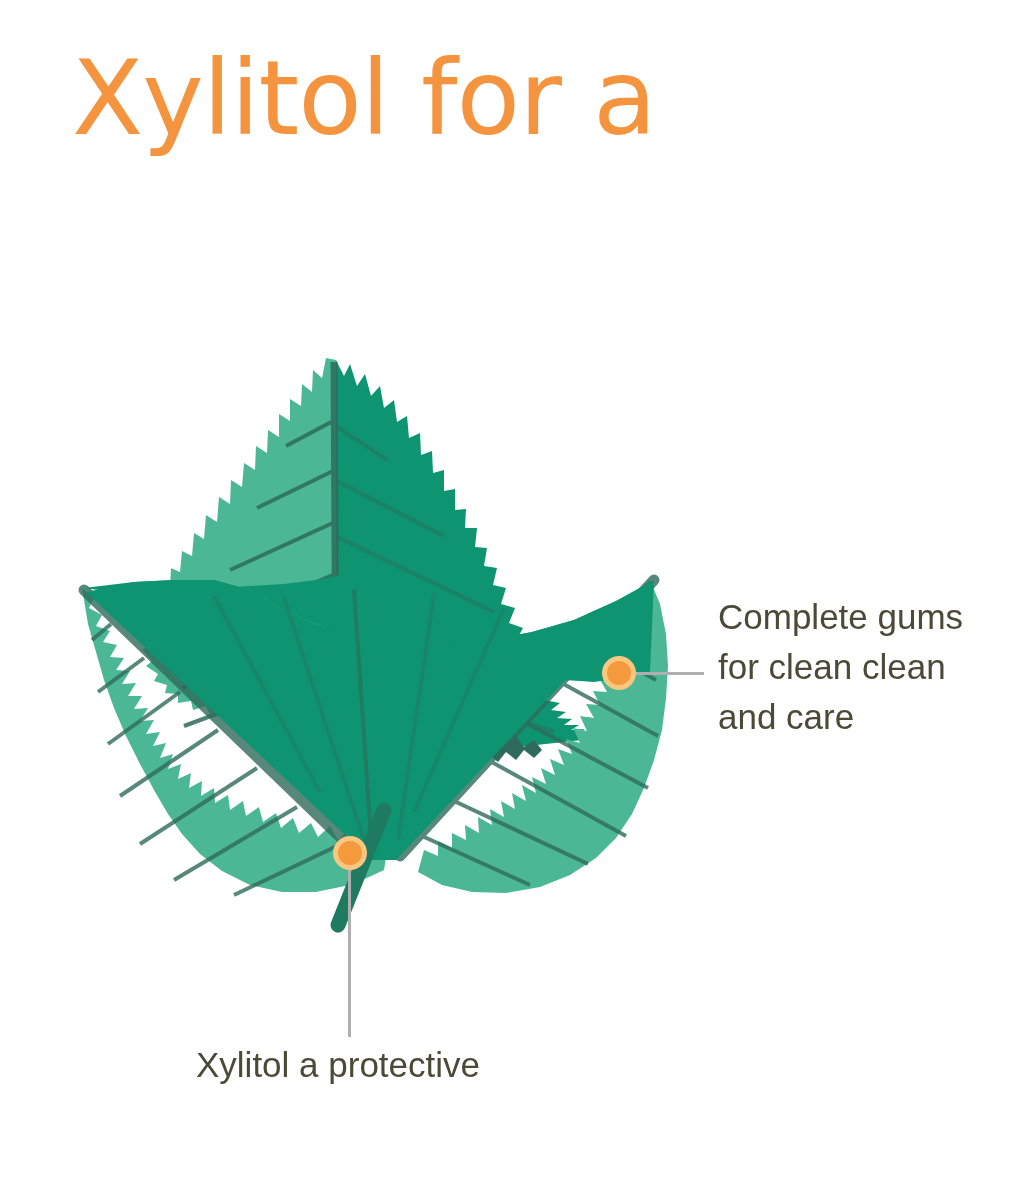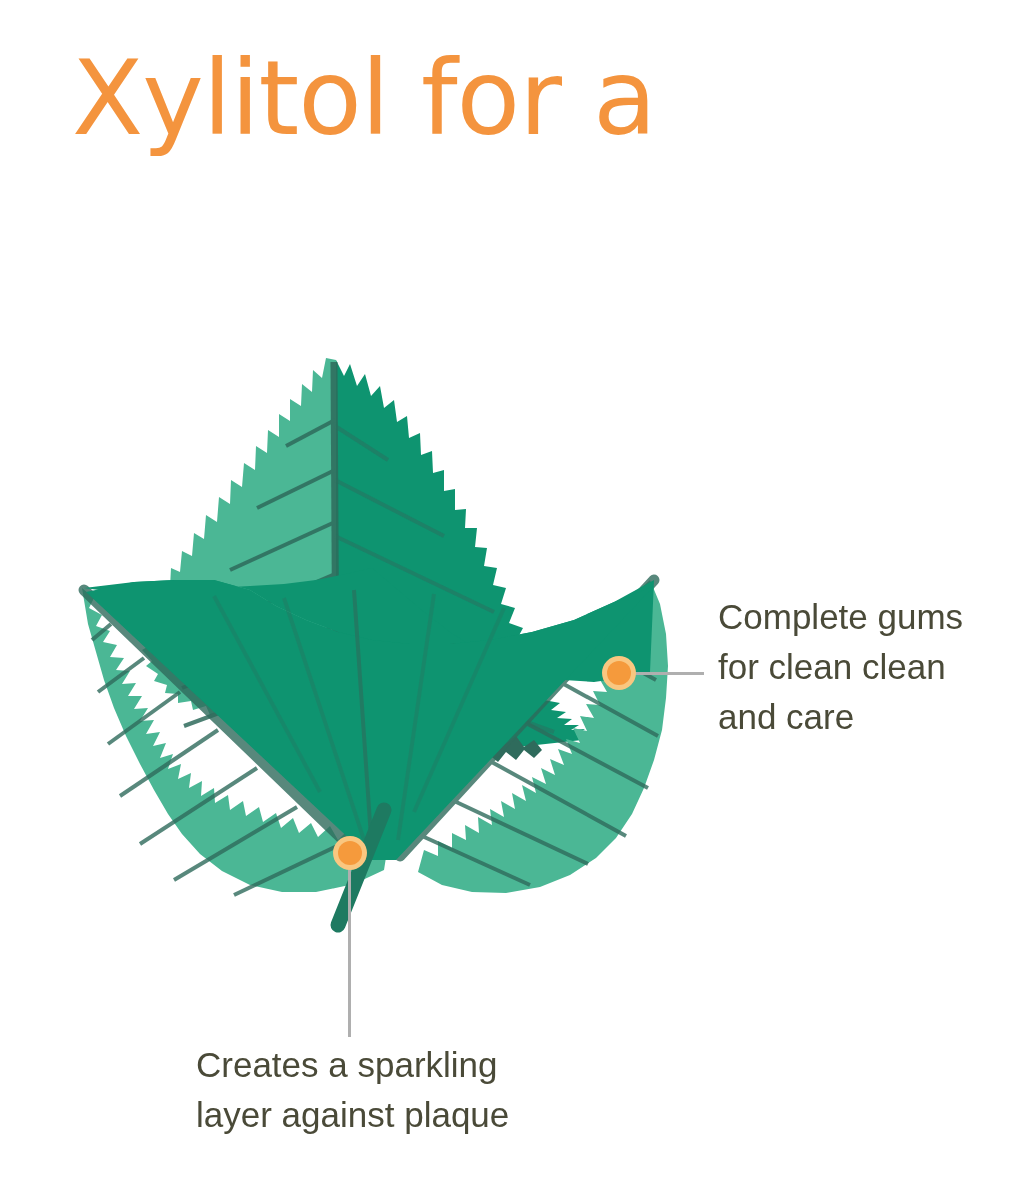--- a/index.html
+++ b/index.html
@@ -307,17 +307,16 @@
   <div class="marker-dot" id="marker-right"></div>
   <div class="callout-text" id="callout-right-text">
     <span class="line">Complete gums</span>
     <span class="line">for clean clean</span>
     <span class="line">and care</span>
   </div>
 
   <div class="leader" id="leader-bottom"></div>
   <div class="marker-dot" id="marker-bottom"></div>
   <div class="callout-text" id="callout-bottom-text">
-    <span class="line">Creates a sparkling</span>
-    <span class="line">layer against plaque</span>
+    <span class="line">Xylitol a protective</span>
   </div>
 
 </div>
 
 </body></html>

